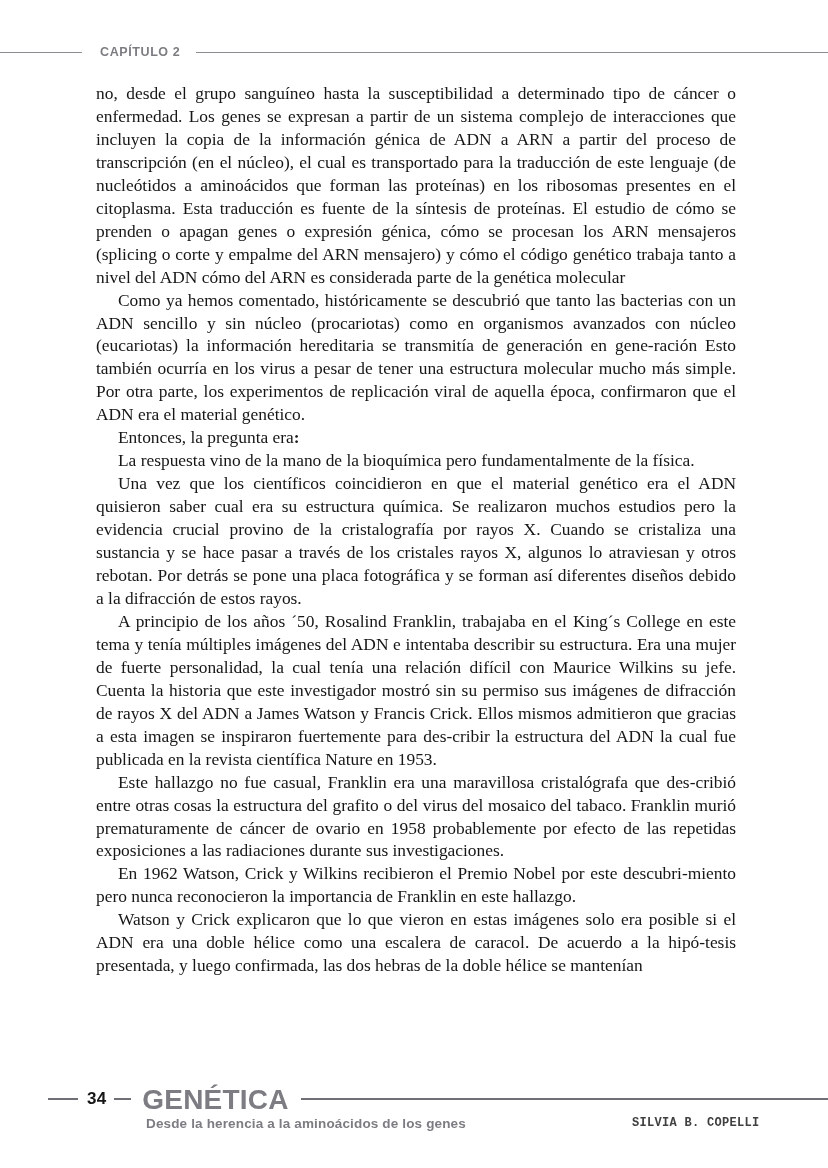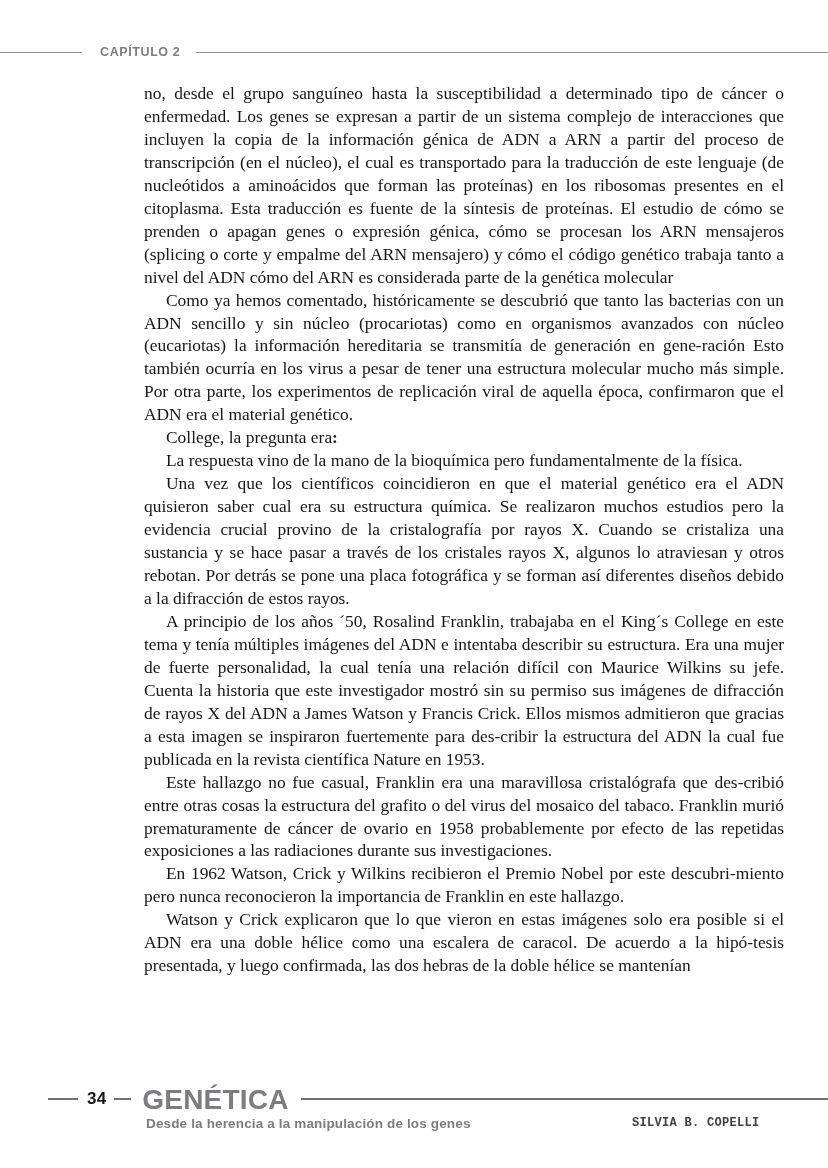--- a/index.html
+++ b/index.html
@@ -55,21 +55,20 @@
     background: #8b8b90;
     margin-right: 0;
   }
 
   
   .content {
     position: absolute;
     left: 96px;
     top: 82px;
     width: 640px;
-    margin-left: 48px;
   }
   p.para {
     margin: 0;
     font-size: 17.4px;
     line-height: 22.95px;
     text-align: justify;
     text-justify: inter-word;
     color: #161616;
     text-indent: 22px;
     hyphens: manual;
@@ -181,21 +180,21 @@
     <div class="hdr-gap-right"></div>
     <div class="hdr-rule-right"></div>
   </div>
 
   <div class="content">
 
     <p class="para noindent">no, desde el grupo sanguíneo hasta la susceptibilidad a determinado tipo de cáncer o enfermedad. Los genes se expresan a partir de un sistema complejo de interacciones que incluyen la copia de la información génica de ADN a ARN a partir del proceso de transcripción (en el núcleo), el cual es transportado para la traducción de este lenguaje (de nucleótidos a aminoácidos que forman las proteínas) en los ribosomas presentes en el citoplasma. Esta traducción es fuente de la síntesis de proteínas. El estudio de cómo se prenden o apagan genes o expresión génica, cómo se procesan los ARN mensajeros (splicing o corte y empalme del ARN mensajero) y cómo el código genético trabaja tanto a nivel del ADN cómo del ARN es considerada parte de la genética molecular</p>
 
     <p class="para">Como ya hemos comentado, históricamente se descubrió que tanto las bacterias con un ADN sencillo y sin núcleo (procariotas) como en organismos avanzados con núcleo (eucariotas) la información hereditaria se transmitía de generación en gene-ración Esto también ocurría en los virus a pesar de tener una estructura molecular mucho más simple. Por otra parte, los experimentos de replicación viral de aquella época, confirmaron que el ADN era el material genético.</p>
 
-    <p class="para"><span>College, la pregunta era</span><span class="bold-inline">:</span></p>
+    <p class="para"><span>Entonces, la pregunta era</span><span class="bold-inline">:</span></p>
 
 
     <p class="para">La respuesta vino de la mano de la bioquímica pero fundamentalmente de la física.</p>
 
     <p class="para">Una vez que los científicos coincidieron en que el material genético era el ADN quisieron saber cual era su estructura química. Se realizaron muchos estudios pero la evidencia crucial provino de la cristalografía por rayos X. Cuando se cristaliza una sustancia y se hace pasar a través de los cristales rayos X, algunos lo atraviesan y otros rebotan. Por detrás se pone una placa fotográfica y se forman así diferentes diseños debido a la difracción de estos rayos.</p>
 
     <p class="para">A principio de los años ´50, Rosalind Franklin, trabajaba en el King´s College en este tema y tenía múltiples imágenes del ADN e intentaba describir su estructura. Era una mujer de fuerte personalidad, la cual tenía una relación difícil con Maurice Wilkins su jefe. Cuenta la historia que este investigador mostró sin su permiso sus imágenes de difracción de rayos X del ADN a James Watson y Francis Crick. Ellos mismos admitieron que gracias a esta imagen se inspiraron fuertemente para des-cribir la estructura del ADN la cual fue publicada en la revista científica Nature en 1953.</p>
 
     <p class="para">Este hallazgo no fue casual, Franklin era una maravillosa cristalógrafa que des-cribió entre otras cosas la estructura del grafito o del virus del mosaico del tabaco. Franklin murió prematuramente de cáncer de ovario en 1958 probablemente por efecto de las repetidas exposiciones a las radiaciones durante sus investigaciones.</p>
 
@@ -213,19 +212,19 @@
       <div class="page-number">34</div>
       <div class="ftr-gap-b"></div>
       <div class="ftr-rule-b"></div>
       <div class="ftr-gap-c"></div>
       <div class="book-title">GENÉTICA</div>
       <div class="ftr-gap-d"></div>
       <div class="ftr-rule-c"></div>
     </div>
 
     <div class="footer-bottom">
-      <div class="book-subtitle">Desde la herencia a la manipulación de los genes</div>
+      <div class="book-subtitle">Desde la herencia a la aminoácidos de los genes</div>
       <div class="author-name">SILVIA B. COPELLI</div>
     </div>
 
   </div>
 
 </div>
 
 </body></html>

